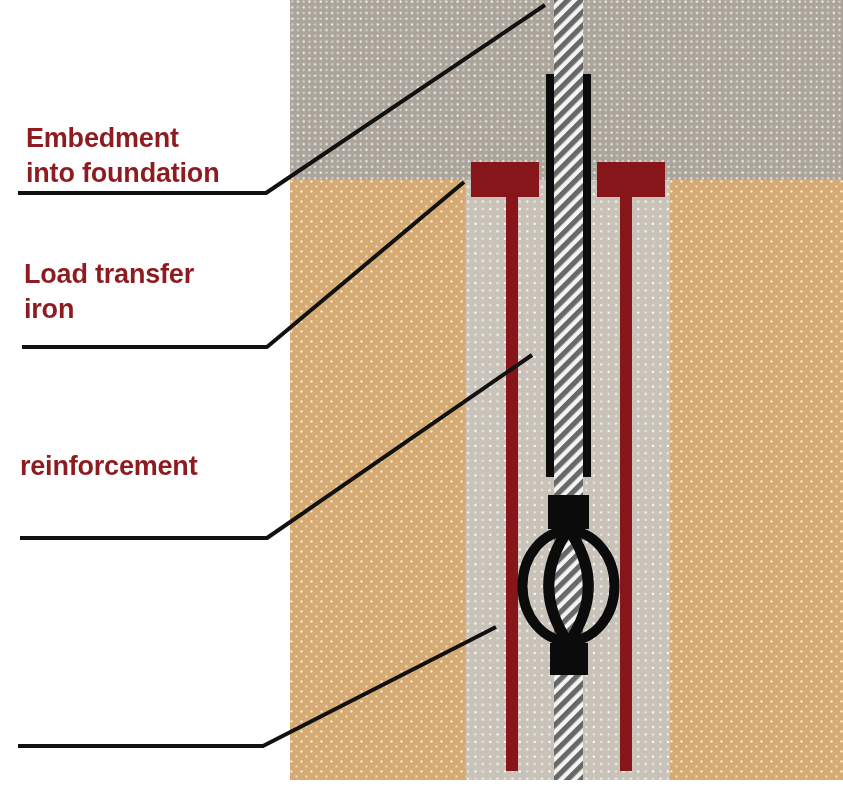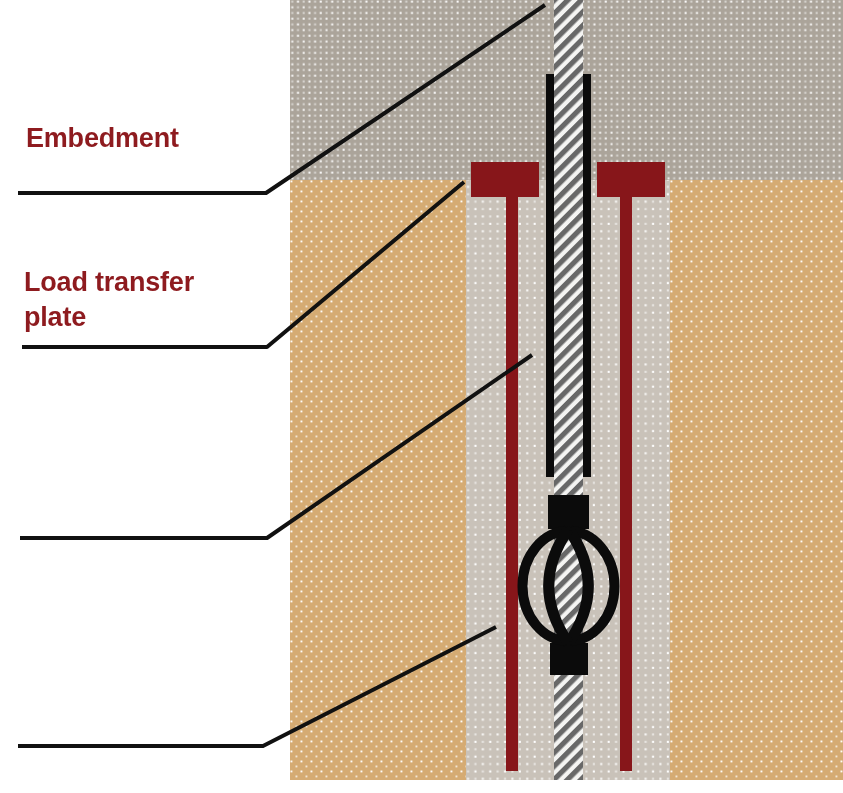--- a/index.html
+++ b/index.html
@@ -16,21 +16,21 @@
     position: absolute;
     color: #8e1b1f;
     font-weight: 700;
     font-size: 27px;
     line-height: 35px;
     letter-spacing: -0.2px;
     white-space: nowrap;
   }
   .label span { display: block; }
   #label-embedment    { left: 26px; top: 108px; margin-top: 13px; }
-  #label-load-plate   { left: 24px; top: 265px; }
+  #label-load-plate   { left: 24px; top: 257px; }
   #label-pile-neck    { left: 20px; top: 449px; }
   #label-ductile-pile { left: 20px; top: 695px; }
 </style>
 </head>
 <body>
 
 <div class="canvas">
 
   <svg class="diagram-svg" width="843" height="793" viewBox="0 0 843 793">
     <defs>
@@ -85,24 +85,26 @@
     <path d="M 568.5 529 Q 529 586 568.5 643" fill="none" stroke="#0b0b0b" stroke-width="11"></path>
 
     <polyline points="18,193 266,193 545,5" fill="none" stroke="#111111" stroke-width="4" stroke-linejoin="round"></polyline>
     <polyline points="22,347 267,347 464,182" fill="none" stroke="#111111" stroke-width="4" stroke-linejoin="round"></polyline>
     <polyline points="20,538 267,538 532,355" fill="none" stroke="#111111" stroke-width="4" stroke-linejoin="round"></polyline>
     <polyline points="18,746 263,746 496,627" fill="none" stroke="#111111" stroke-width="4" stroke-linejoin="round"></polyline>
   </svg>
 
   <div class="label" id="label-embedment">
     <span>Embedment</span>
+    <span>into foundation</span>
   </div>
 
   <div class="label" id="label-load-plate">
     <span>Load transfer</span>
-    <span>plate</span>
+    <span>iron</span>
   </div>
 
   <div class="label" id="label-pile-neck">
+    <span>reinforcement</span>
   </div>
 
 
 </div>
 
 </body></html>

